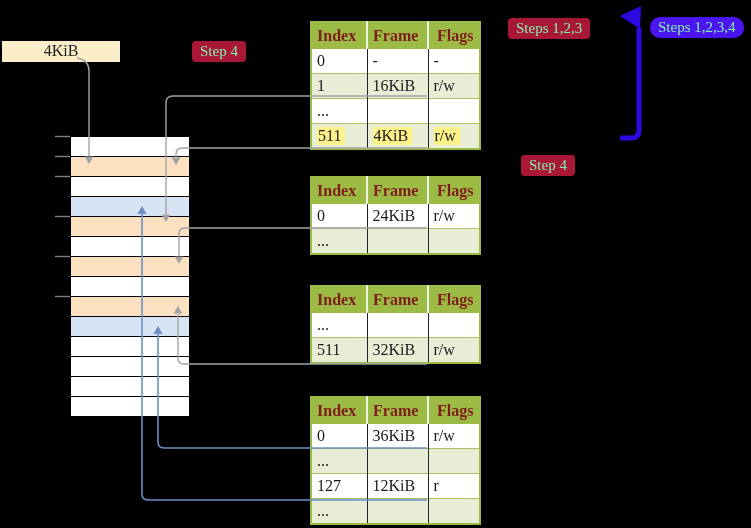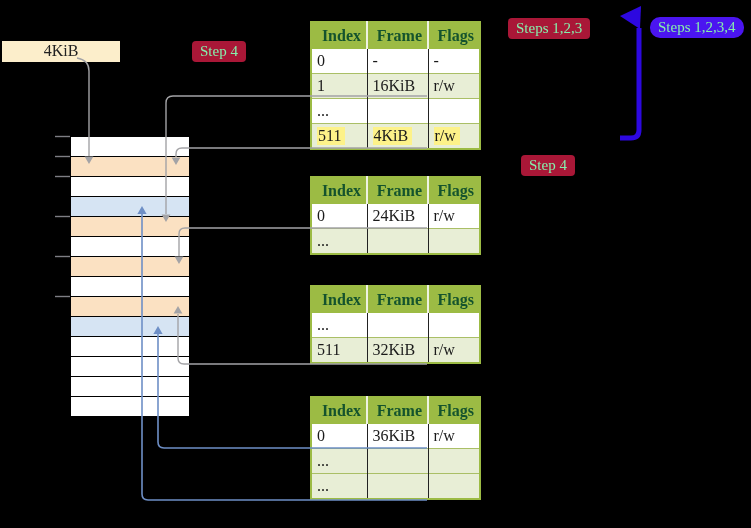--- a/index.html
+++ b/index.html
@@ -32,22 +32,22 @@
   .mrow.orange { background:var(--row-orange); }
   .mrow.blue   { background:var(--row-blue); }
 
   
   table.ptable {
     position:absolute; left:310px; border-collapse:collapse;
     background:#fff; border:2px solid var(--table-green);
     font-size:16px; color:#1a1a1a; table-layout:fixed;
   }
   table.ptable th {
-    background:var(--table-green); color:#14532d; font-weight:bold;
-    height:25px; padding:0 5px; text-align:right;
+    background:var(--table-green); color:#7f1d1d; font-weight:bold;
+    height:25px; padding:0 5px; text-align:left;
     border-right:2px solid #eef2e2; border-bottom:1px solid var(--table-green);
   }
   table.ptable th:last-child { border-right:none;padding-left:8px; }
   table.ptable td {
     height:25px; padding:0 5px; box-sizing:border-box;
     border-right:1px solid #222; border-top:1px solid #aabf66;
   }
   table.ptable td:last-child { border-right:none; }
   table.ptable tr.alt td { background:var(--table-row-green); }
   table.ptable col.c-index { width:56px; }
@@ -200,20 +200,25 @@
         <tr>
           <td>0</td>
           <td>36KiB</td>
           <td>r/w</td>
         </tr>
         <tr class="alt">
           <td>...</td>
           <td></td>
           <td></td>
         </tr>
+        <tr>
+          <td>127</td>
+          <td>12KiB</td>
+          <td>r</td>
+        </tr>
         <tr class="alt">
           <td>...</td>
           <td></td>
           <td></td>
         </tr>
       </tbody>
     </table>
 
   <svg class="overlay" width="751" height="528" viewBox="0 0 751 528">
 

